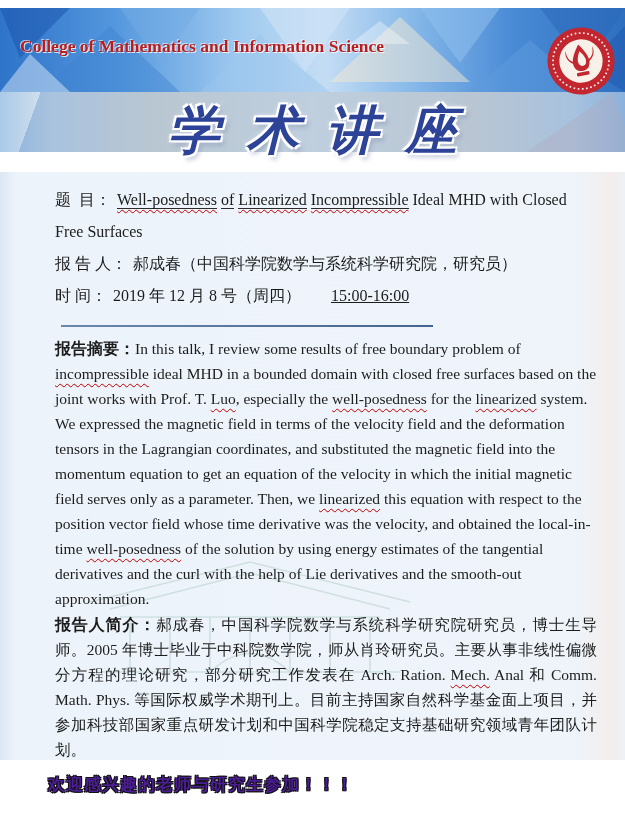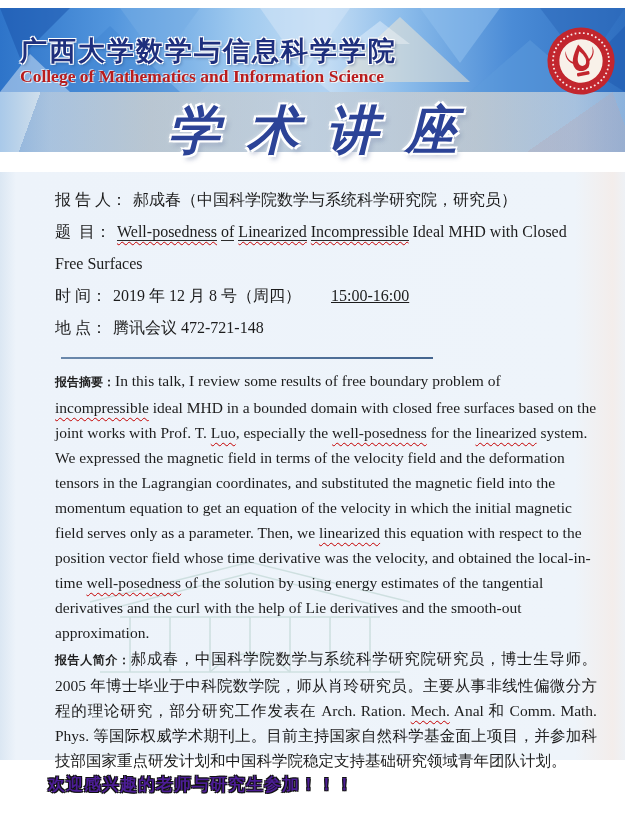--- a/index.html
+++ b/index.html
@@ -44,21 +44,21 @@
   .time-range{margin-left:30px;text-decoration:underline;}
 
   .uline{border-bottom:1px solid #2b2b2b;padding-bottom:0px;}
   .spell{text-decoration-line:underline;text-decoration-style:wavy;text-decoration-color:#c40000;
          text-decoration-thickness:1px;text-underline-offset:4px;}
 
   .divider{height:2px;background:linear-gradient(90deg,#6a88ab,#44658f);width:372px;border:none;
            margin:13px 0 9px 6px;}
 
   .para{font-size:15.5px;line-height:25px;margin:0;text-align:left;}
-  .para b{font-size:12px;}
+  .para b{font-size:16px;}
   .bio-para{margin-top:1px;text-align:justify;}
 
   
   .watermark{position:absolute;left:60px;top:375px;width:380px;height:150px;opacity:.28;z-index:-1;}
 
   
   .footer-art{position:absolute;left:0;right:0;bottom:7px;height:133px;z-index:2;}
   .footer-art svg{width:100%;height:100%;display:block;}
   .welcome{position:absolute;left:48px;bottom:37px;z-index:6;
       font-family:"Liberation Sans","DejaVu Sans",sans-serif;font-weight:bold;
@@ -91,21 +91,20 @@
       <polygon points="260,0 350,0 305,64" fill="#cfe3f6" opacity=".6"></polygon>
       <polygon points="330,74 400,9 470,74" fill="#f4e7d2" opacity=".5"></polygon>
       <polygon points="350,36 380,13 410,36" fill="#ffffff" opacity=".35"></polygon>
       <polygon points="420,0 500,0 460,55" fill="#8fc0ec" opacity=".55"></polygon>
       <polygon points="470,84 530,32 590,84" fill="#5e9bdc" opacity=".5"></polygon>
       <polygon points="540,0 625,0 585,59" fill="#2a66b8" opacity=".5"></polygon>
       <polygon points="585,59 625,18 625,84" fill="#1d56ac" opacity=".45"></polygon>
       <polygon points="0,84 30,46 70,84" fill="#dce9f7" opacity=".5"></polygon>
     </svg>
     <div class="header-titles">
-      <div class="college-cn">广西大学数学与信息科学学院</div>
       <div class="college-en">College of Mathematics and Information Science</div>
     </div>
   </div>
 
   <svg class="seal" viewBox="0 0 100 100">
     <circle cx="50" cy="50" r="48" fill="#c2262e"></circle>
     <circle cx="50" cy="50" r="40" fill="none" stroke="#ffffff" stroke-width="2.5" stroke-dasharray="2.5 3.5" opacity=".9"></circle>
     <circle cx="50" cy="50" r="31" fill="#f8f1e9"></circle>
     <path d="M50 26 C40 40 35 50 40 59 C44 66 56 66 60 59 C65 50 60 40 50 26 Z" fill="#c2262e"></path>
     <path d="M50 36 C46 44 44 50 47 55 C49 58 54 58 56 55 C59 50 56 43 50 36 Z" fill="#f8f1e9"></path>
@@ -126,30 +125,27 @@
         <path d="M50,62 L190,26 L330,62"></path>
         <path d="M60,70 H320"></path>
         <path d="M70,70 V125 M110,70 V125 M150,70 V125 M190,70 V125 M230,70 V125 M270,70 V125 M310,70 V125"></path>
         <path d="M40,125 H340"></path>
         <path d="M150,125 Q190,88 230,125"></path>
       </g>
     </svg>
 
     <div class="info">
       <div>
+        <span class="label">题  目：</span><span class="val"><span class="spell uline">Well-posedness</span><span> </span><span class="uline">of</span><span> </span><span class="spell uline">Linearized</span><span> </span><span class="spell uline">Incompressible</span><span> Ideal MHD with Closed Free Surfaces</span></span>
+      </div>
+      <div>
         <span class="label">报 告 人：</span><span class="val">郝成春（中国科学院数学与系统科学研究院，研究员）</span>
       </div>
       <div>
-        <span class="label">题  目：</span><span class="val"><span class="spell uline">Well-posedness</span><span> </span><span class="uline">of</span><span> </span><span class="spell uline">Linearized</span><span> </span><span class="spell uline">Incompressible</span><span> Ideal MHD with Closed Free Surfaces</span></span>
-      </div>
-      <div>
         <span class="label">时 间：</span><span class="val">2019 年 12 月 8 号（周四）</span><span class="time-range">15:00-16:00</span>
-      </div>
-      <div>
-        <span class="label">地 点：</span><span class="val">腾讯会议 472-721-148</span>
       </div>
     </div>
 
     <hr class="divider">
 
     <p class="para"><b>报告摘要：</b><span><span>In this talk, I review some results of free boundary problem of </span><span class="spell">incompressible</span><span> ideal MHD in a bounded domain with closed free surfaces based on the joint works with Prof. T. </span><span class="spell">Luo</span><span>, especially the </span><span class="spell">well-posedness</span><span> for the </span><span class="spell">linearized</span><span> system. We expressed the magnetic field in terms of the velocity field and the deformation tensors in the Lagrangian coordinates, and substituted the magnetic field into the momentum equation to get an equation of the velocity in which the initial magnetic field serves only as a parameter. Then, we </span><span class="spell">linearized</span><span> this equation with respect to the position vector field whose time derivative was the velocity, and obtained the local-in-time </span><span class="spell">well-posedness</span><span> of the solution by using energy estimates of the tangential derivatives and the curl with the help of Lie derivatives and the smooth-out approximation.</span></span></p>
 
     <p class="para bio-para"><b>报告人简介：</b><span><span>郝成春，中国科学院数学与系统科学研究院研究员，博士生导师。2005 年博士毕业于中科院数学院，师从肖玲研究员。主要从事非线性偏微分方程的理论研究，部分研究工作发表在 Arch. Ration. </span><span class="spell">Mech.</span><span> Anal 和 Comm. Math. Phys. 等国际权威学术期刊上。目前主持国家自然科学基金面上项目，并参加科技部国家重点研发计划和中国科学院稳定支持基础研究领域青年团队计划。</span></span></p>
   </div>
 

